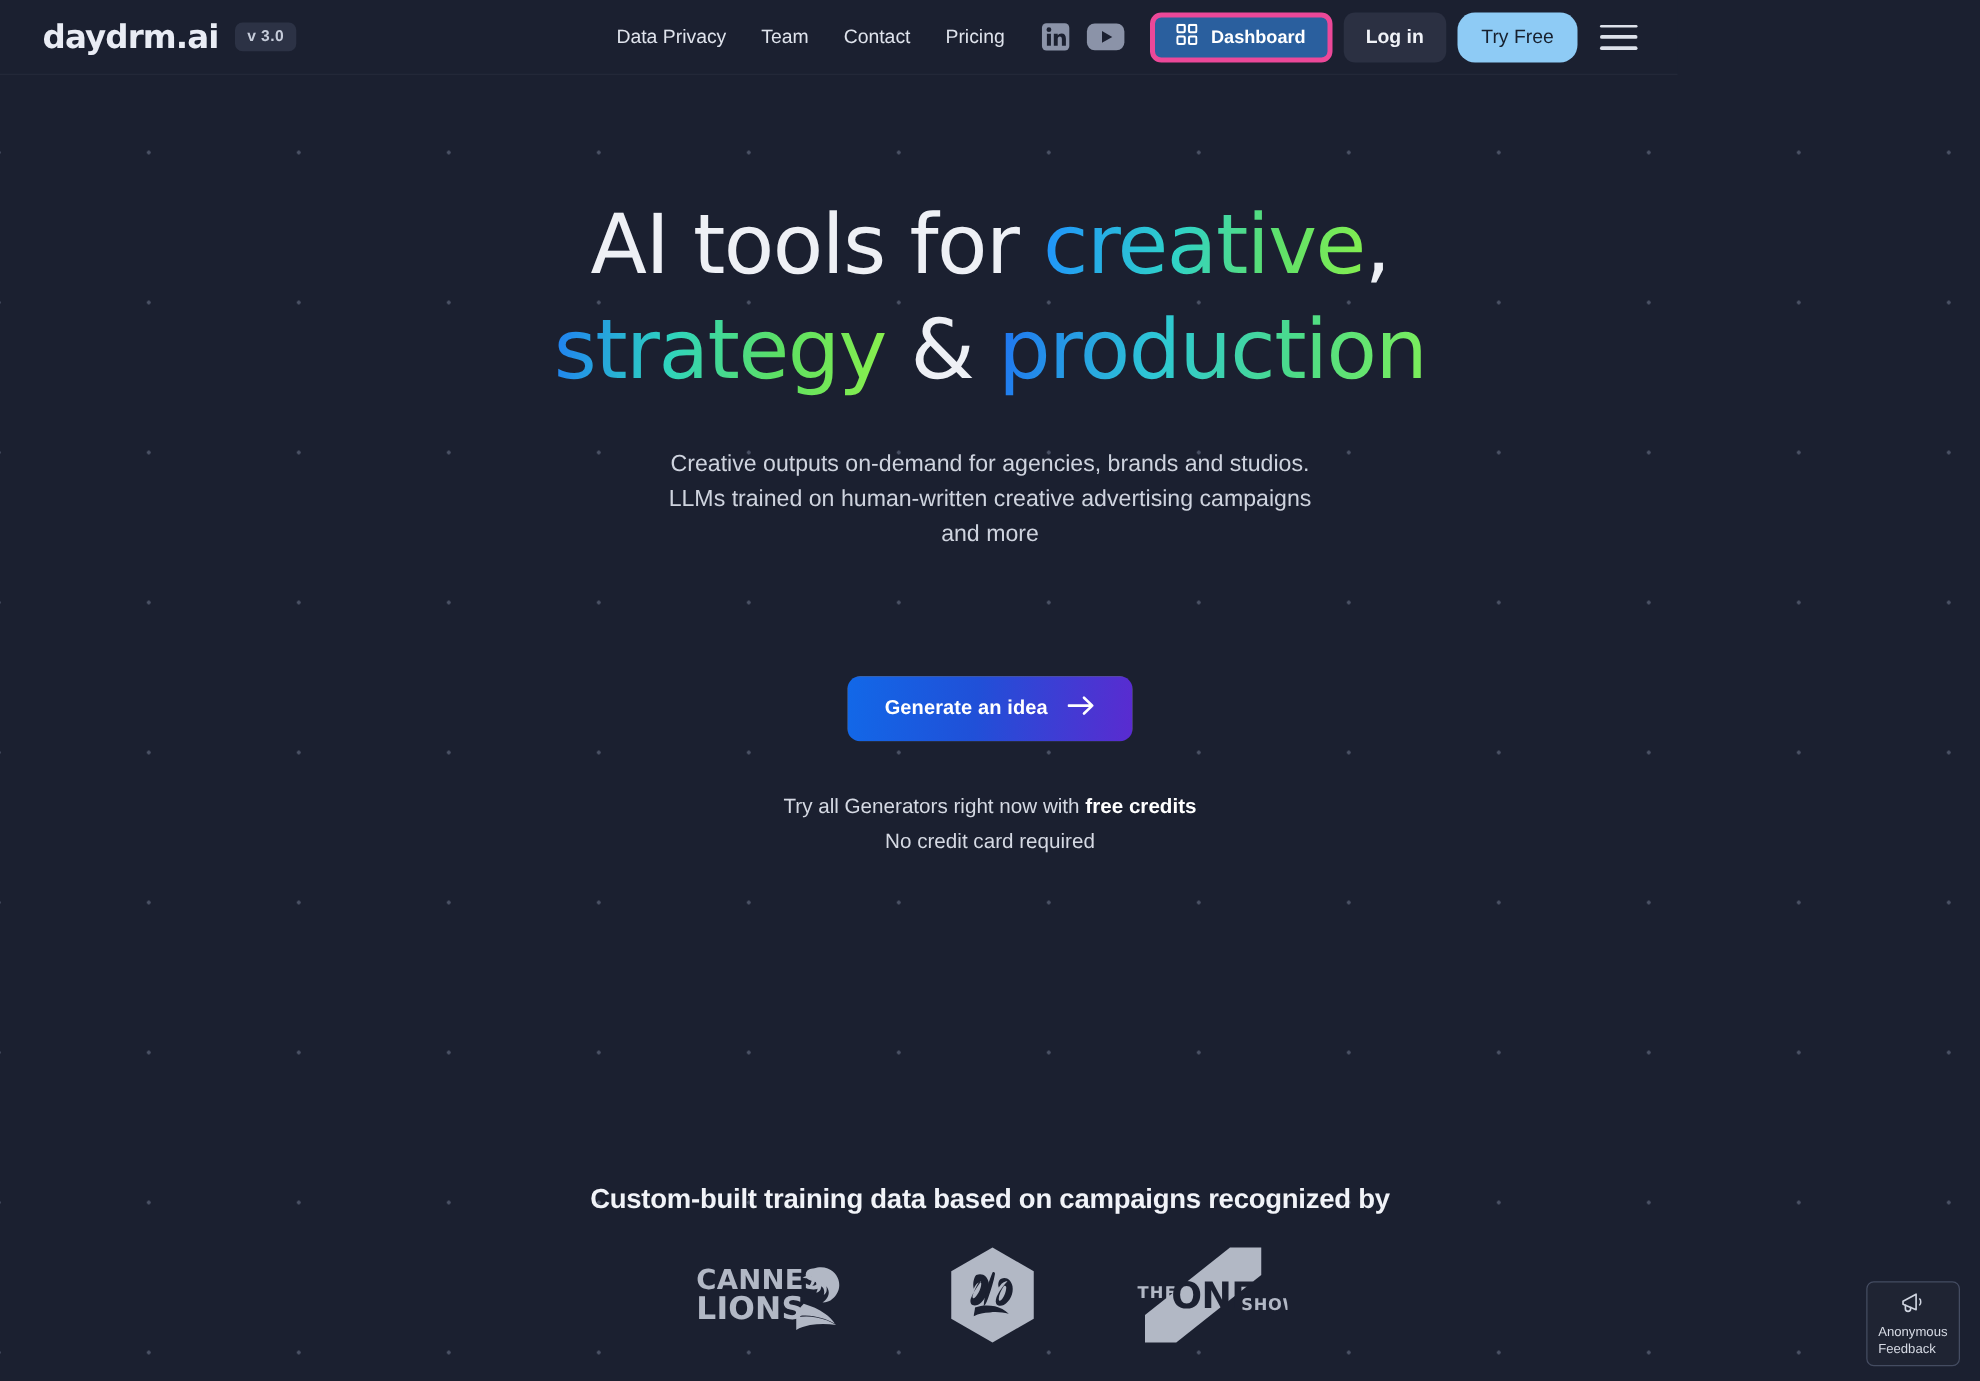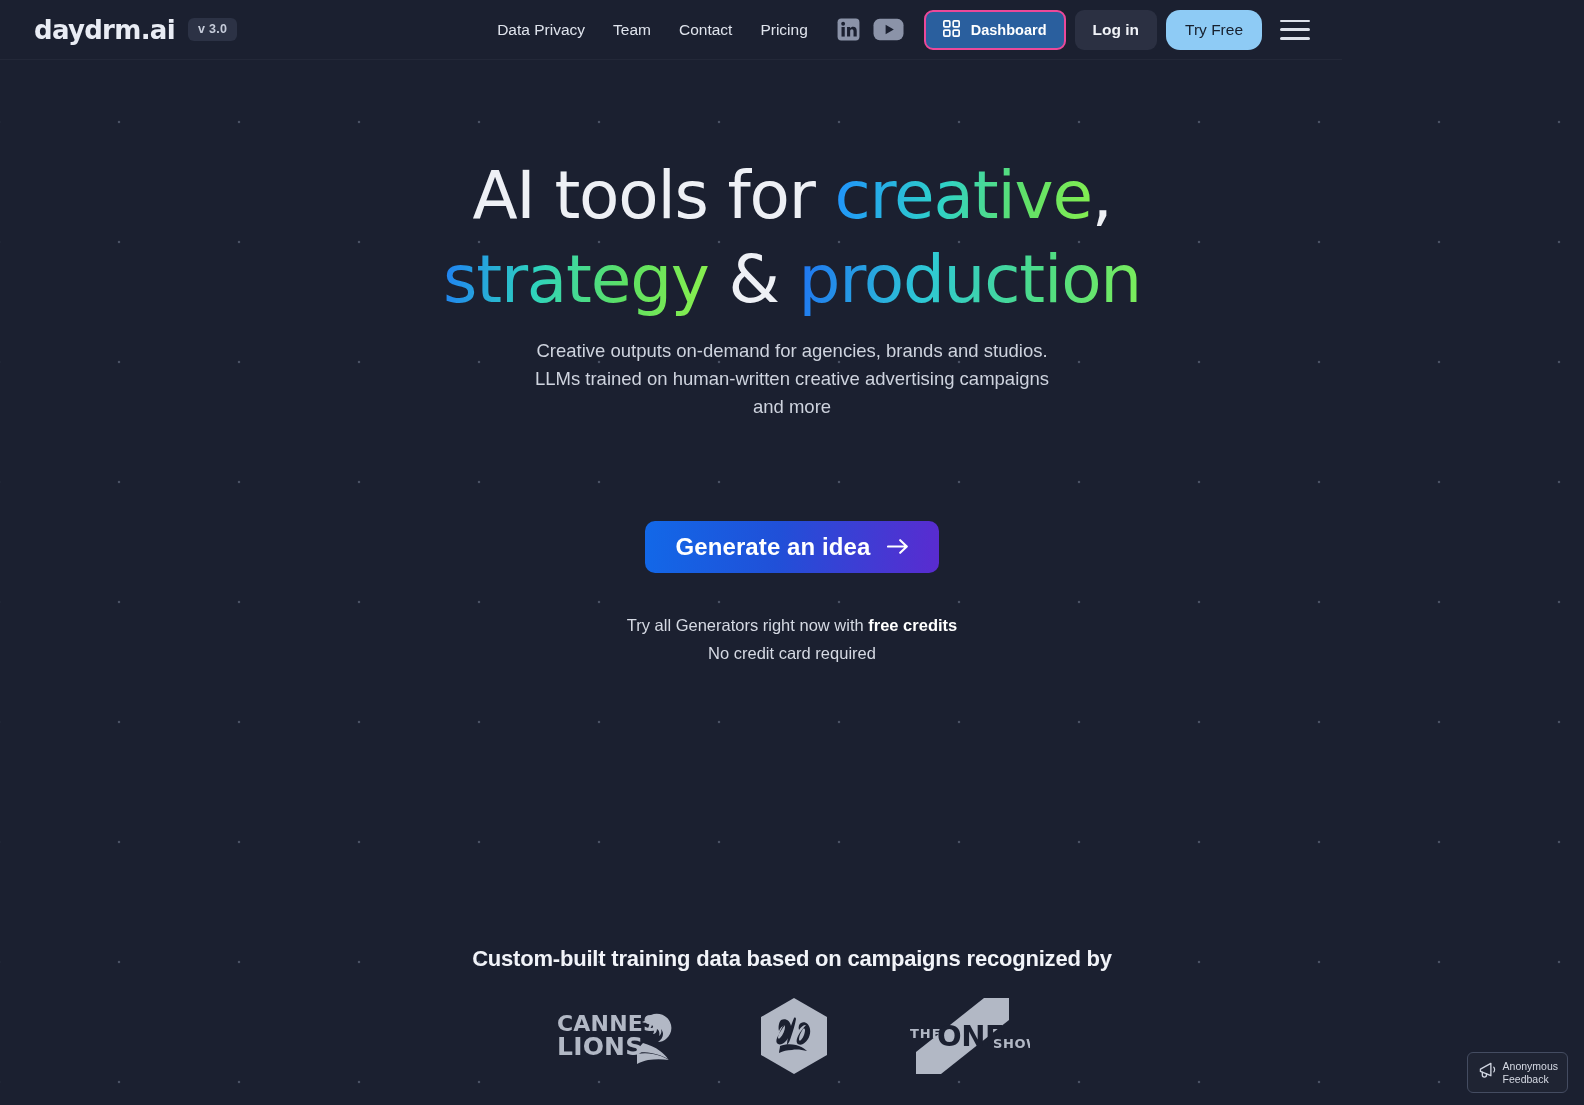--- a/index.html
+++ b/index.html
@@ -95,21 +95,21 @@
     border: none;
     cursor: pointer;
     font-family: "Liberation Sans", sans-serif;
     white-space: nowrap;
     display: flex;
     align-items: center;
   }
 
   .btn-dashboard {
     background: #2a5f9e;
-    border: 2px solid #ec4899;
+    border: 4px solid #ec4899;
     color: #ffffff;
     font-size: 14.5px;
     font-weight: bold;
     border-radius: 9px;
     height: 40px;
     padding: 0 17px;
     gap: 11px;
     margin-left: 14px;
   }
 
@@ -191,37 +191,37 @@
   }
   .grad-3 {
     background-image: linear-gradient(100deg, #1f72f2 0%, #2ec9d4 38%, #4ddc86 70%, #7eee58 100%);
     -webkit-background-clip: text;
     background-clip: text;
     color: transparent;
     -webkit-text-fill-color: transparent;
   }
 
   .subhead {
-    margin: 24px auto 0;
+    margin: 44px auto 0;
     width: 540px;
     font-size: 18.5px;
     line-height: 1.52;
     color: #ced3de;
   }
 
   .cta-wrap {
     margin-top: 100px;
     display: flex;
     justify-content: center;
   }
 
   .btn-generate {
     background-image: linear-gradient(95deg, #1268e8 0%, #2050d8 45%, #5a2bd0 100%);
     color: #ffffff;
-    font-size: 24px;
+    font-size: 16px;
     font-weight: bold;
     border-radius: 10px;
     height: 52px;
     padding: 0 30px;
     gap: 16px;
     letter-spacing: 0.1px;
   }
 
   .cta-sub {
     margin-top: 39px;
@@ -265,20 +265,21 @@
     right: 16px;
     bottom: 12px;
     border: 1px solid #444c61;
     border-radius: 6px;
     background: #1f2433;
     padding: 7px 9px;
     display: flex;
     align-items: center;
     gap: 3px;
     cursor: pointer;
+    flex-direction: column;
   }
   .feedback-text {
     font-size: 10.5px;
     line-height: 1.18;
     color: #d6dae4;
     text-align: left;
     white-space: pre-line;
   }
 </style>
 </head>

